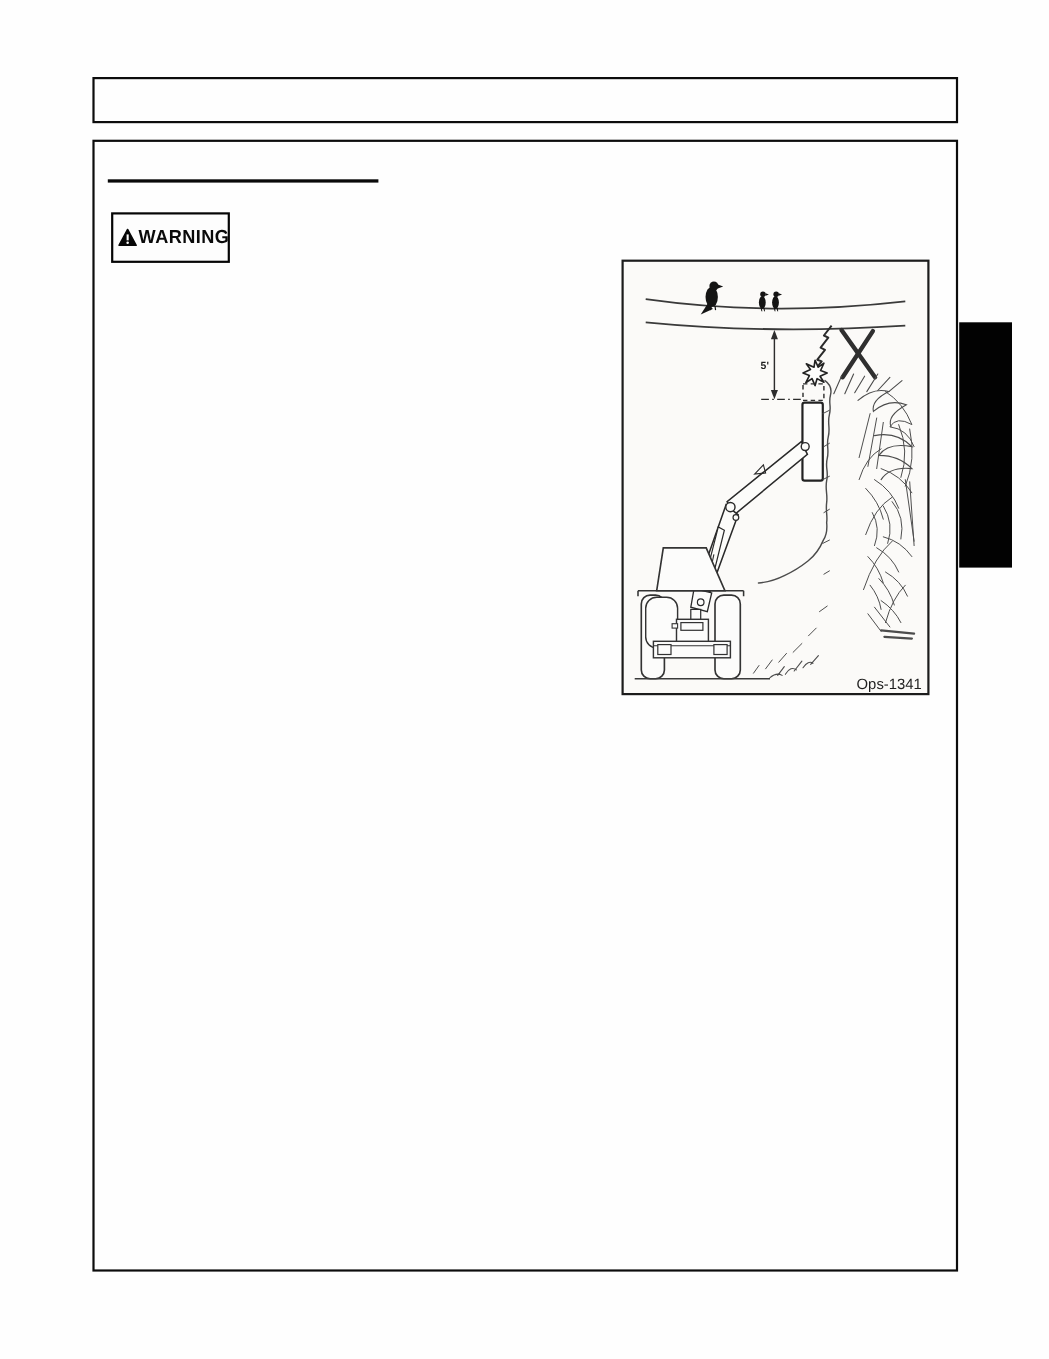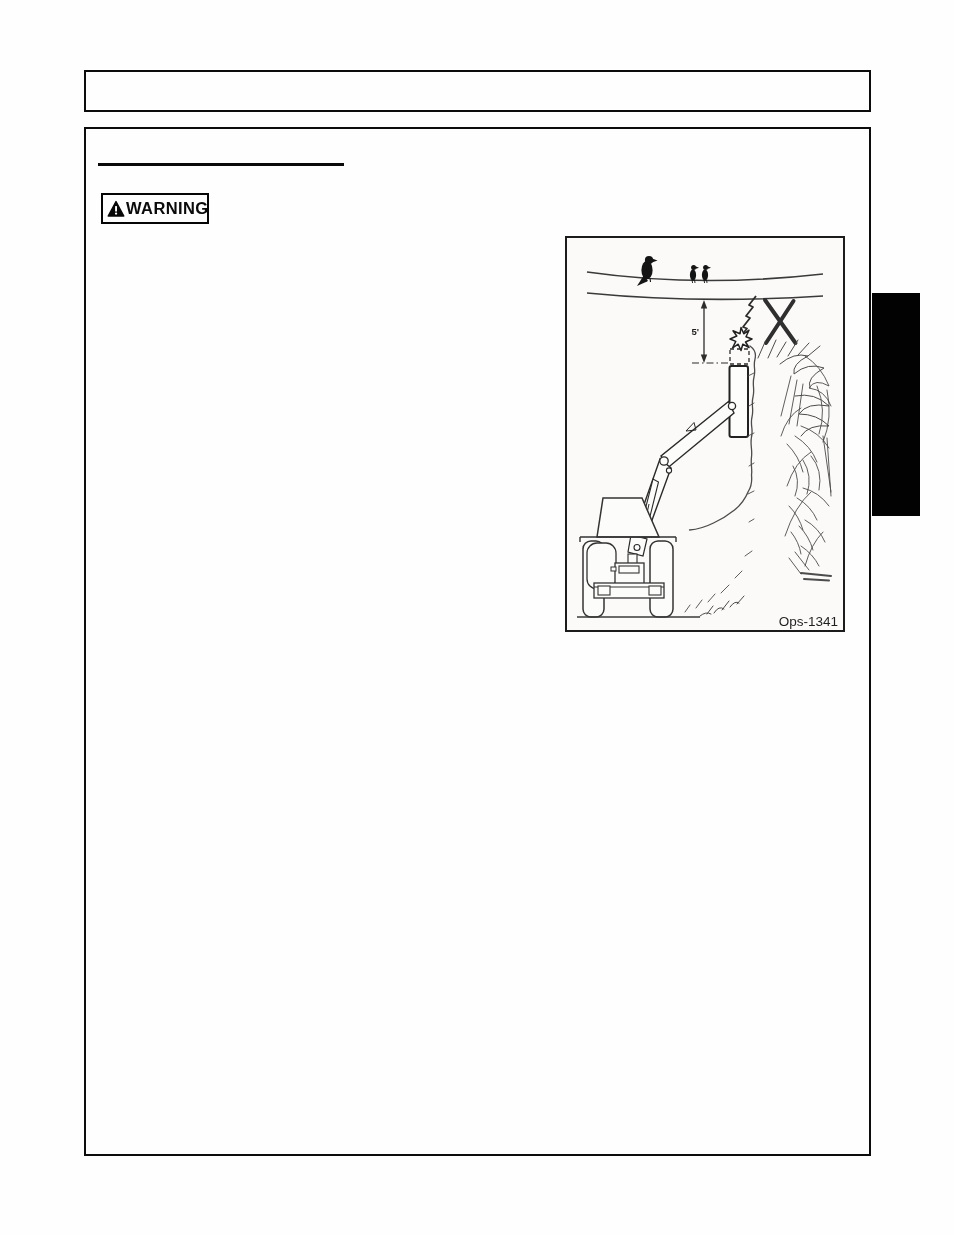--- a/index.html
+++ b/index.html
@@ -6,21 +6,21 @@
   body{
     width:954px;height:1235px;position:relative;
     background:#fefefe;overflow:hidden;
     font-family:"Liberation Sans",sans-serif;color:#0a0a0a;
   }
   .box{position:absolute;border:2px solid #0c0c0c;background:#fefefe;box-sizing:border-box;}
   .header-box{left:84px;top:70px;width:787px;height:42px;}
   .main-box{left:84px;top:127px;width:787px;height:1029px;}
   .heading-underline{position:absolute;left:98px;top:163px;width:246px;height:3px;background:#0a0a0a;}
   .warning-badge{
-    position:absolute;left:101px;top:193px;width:108px;height:31px;
+    position:absolute;left:101px;top:193px;width:108px;height:46px;
     border:2px solid #050505;background:#fdfdfd;box-sizing:border-box;
     display:flex;align-items:center;padding:0 3px 0 4px;
   }
   .warning-badge .wicon{flex:0 0 auto;display:block;margin-right:1px;}
   .warning-badge .wtext{
     font-weight:bold;font-size:16.5px;letter-spacing:0.4px;line-height:1;
     transform:scaleY(1.04);white-space:nowrap;
   }
   .figure-box{
     position:absolute;left:565px;top:236px;width:280px;height:396px;

